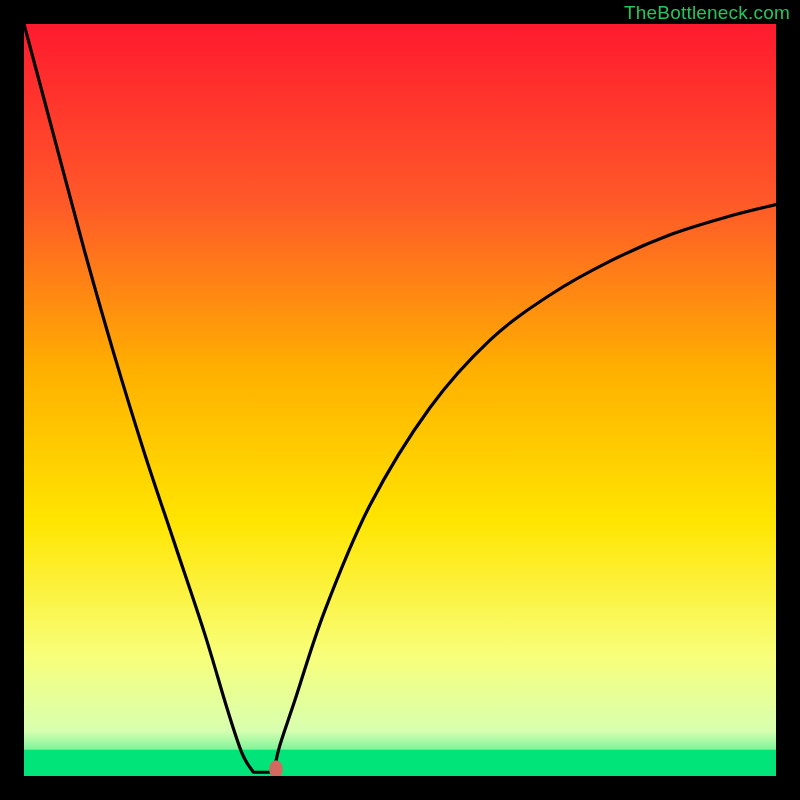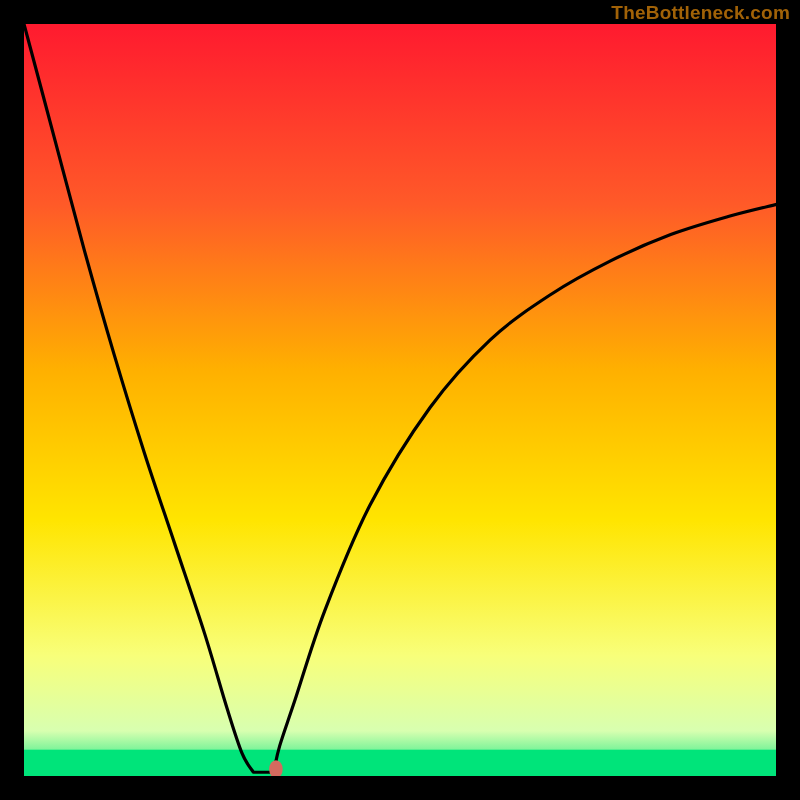--- a/index.html
+++ b/index.html
@@ -28,22 +28,22 @@
     overflow: hidden;
   }
   svg {
     display: block;
   }
   .watermark {
     position: absolute;
     top: 2px;
     right: 10px;
     font-size: 19px;
-    color: #a16207;
-    font-weight: 700;
+    color: #22c55e;
+    font-weight: 400;
     letter-spacing: 0.2px;
   }
 </style>
 </head>
 <body>
 
 <div class="frame"></div>
 
 <div class="plot-area-wrap">
   <svg id="chart-svg" width="752" height="752" viewBox="0 0 752 752" preserveAspectRatio="none">

